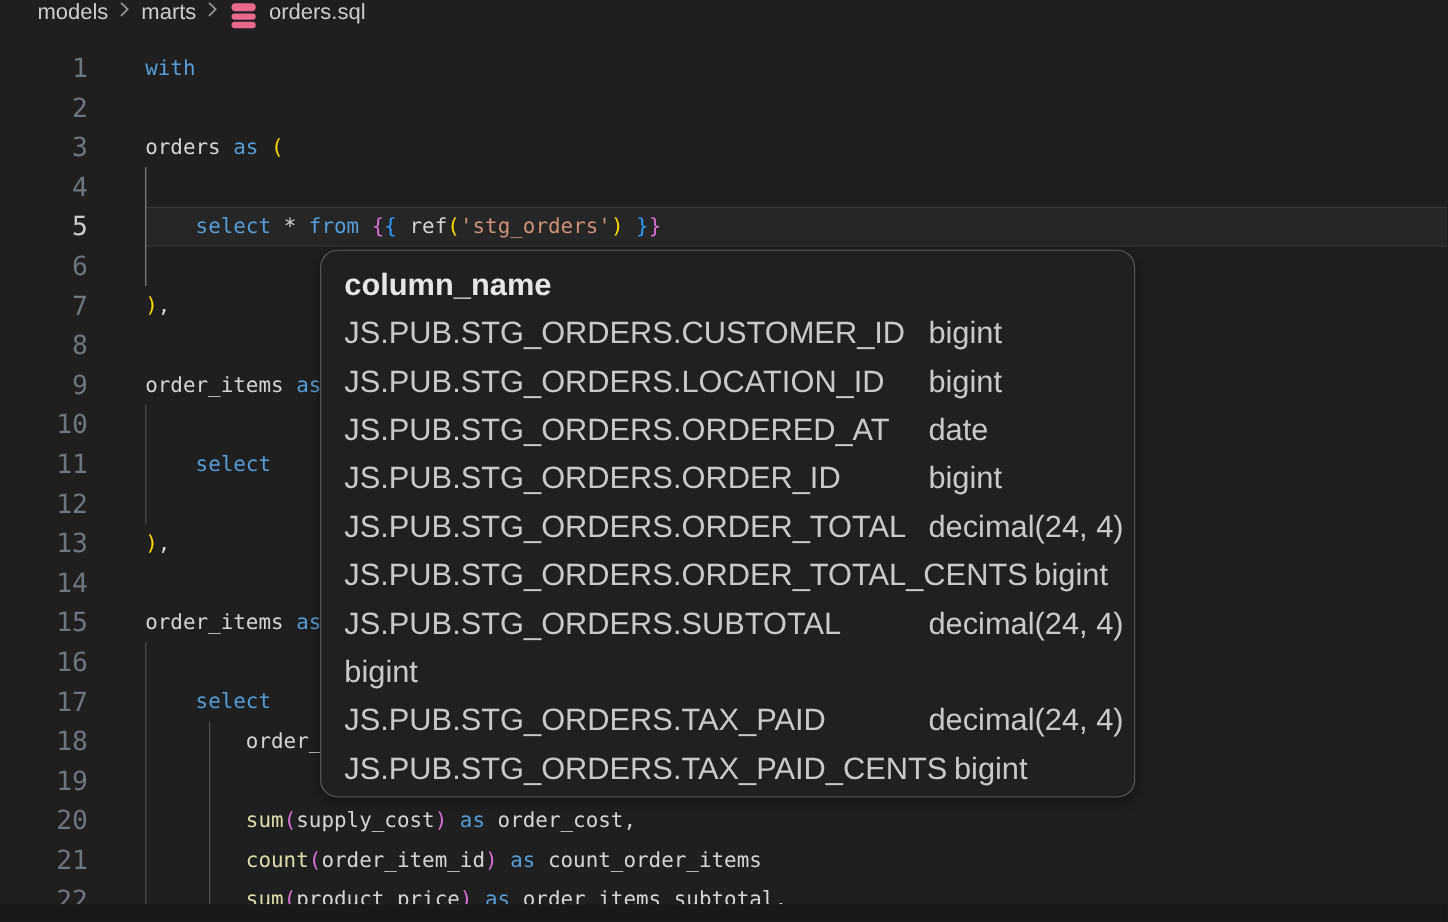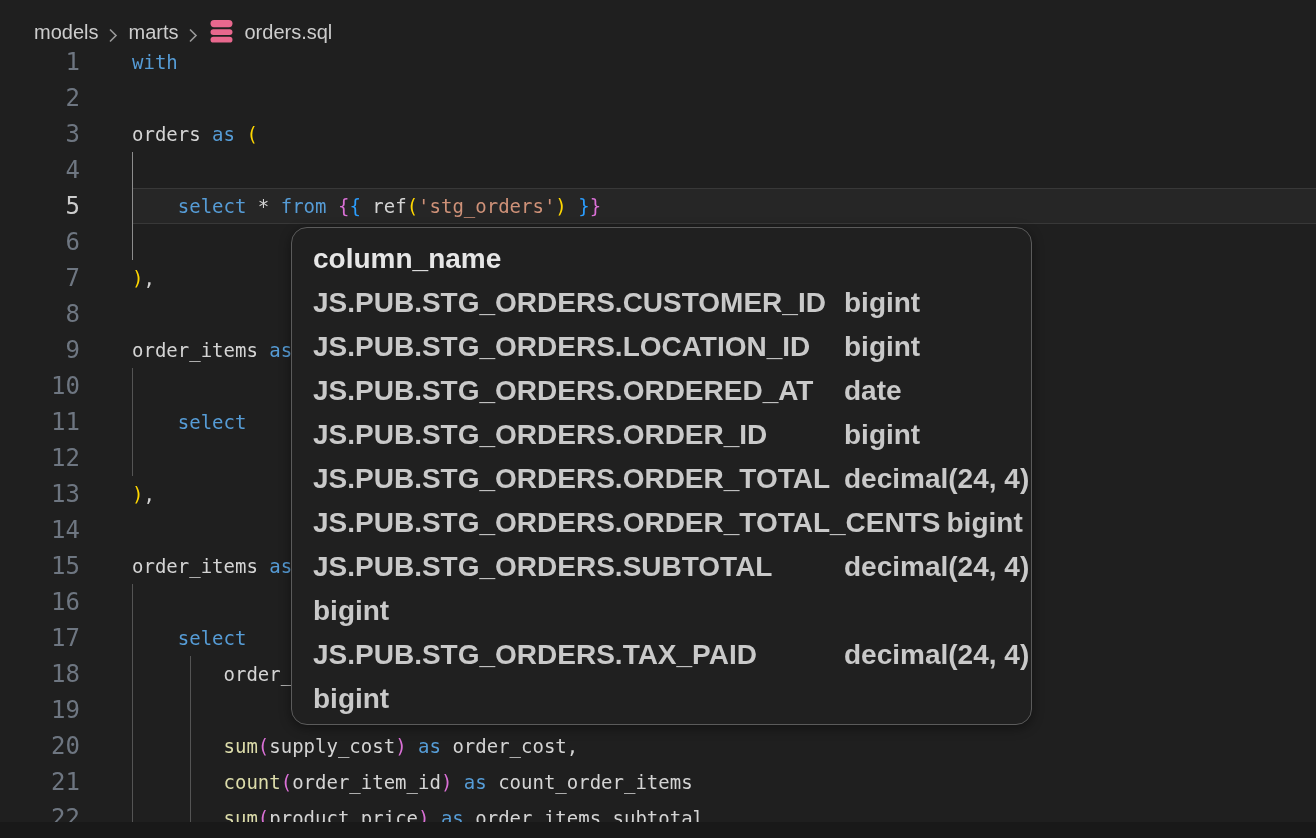--- a/index.html
+++ b/index.html
@@ -6,21 +6,21 @@
   body{
     width:1316px;height:838px;overflow:hidden;
     background:var(--background,#1f1f1f);
     font-family:"Liberation Sans",sans-serif;
   }
   .screen{position:relative;width:1316px;height:838px;background:var(--background,#1f1f1f);}
 
   
   .breadcrumb{
     position:absolute;top:0;left:0;right:0;height:44px;
-    display:flex;align-items:flex-end;padding-left:34px;
+    display:flex;align-items:flex-start;padding-left:34px;
     color:#cdcdcd;font-size:20px;z-index:3;
   }
   .bc-item{white-space:nowrap;cursor:pointer;}
   .bc-sep{display:inline-flex;align-items:center;margin:0 9px;}
   .db-icon{display:inline-flex;align-items:center;margin-right:9px;color:var(--db_icon,#e8688e);}
 
   
   .editor-clip{position:absolute;left:0;top:0;width:1316px;height:822px;overflow:hidden;z-index:1;}
   .current-line{
     position:absolute;left:132px;right:0;height:36px;box-sizing:border-box;
@@ -54,21 +54,21 @@
   
   .popup{
     position:absolute;left:291px;top:227px;width:741px;height:498px;box-sizing:border-box;
     background:var(--popup_background,#202020);
     border:1px solid var(--popup_border,#5b5b5b);
     border-radius:16px;
     box-shadow:0 3px 12px rgba(0,0,0,0.42);
     padding:9px 0 0 21px;
     font-size:28px;color:#c9c9c9;overflow:hidden;z-index:5;
   }
-  .hhead,.hrow{height:44px;line-height:44px;display:flex;white-space:nowrap;font-weight:bold;}
+  .hhead,.hrow{height:44px;line-height:44px;display:flex;white-space:nowrap;}
   .hhead{font-weight:bold;color:#e6e6e6;}
   .hname{flex:0 0 auto;min-width:525px;padding-right:6px;}
   .htype{flex:0 0 auto;}
 
   
   .bottom-strip{position:absolute;left:0;top:822px;width:1316px;height:16px;background:#191919;z-index:2;}
 </style>
 </head>
 <body>
 
@@ -189,19 +189,20 @@
           <span class="htype">decimal(24, 4)</span>
         </div>
         <div class="hrow">
           <span class="htype">bigint</span>
         </div>
         <div class="hrow">
           <span class="hname">JS.PUB.STG_ORDERS.TAX_PAID</span>
           <span class="htype">decimal(24, 4)</span>
         </div>
         <div class="hrow">
+          <span class="hname">JS.PUB.STG_ORDERS.TAX_PAID_CENTS</span>
           <span class="htype">bigint</span>
         </div>
       </div>
   </div>
 
   <div class="bottom-strip"></div>
 </div>
 
 </body></html>

